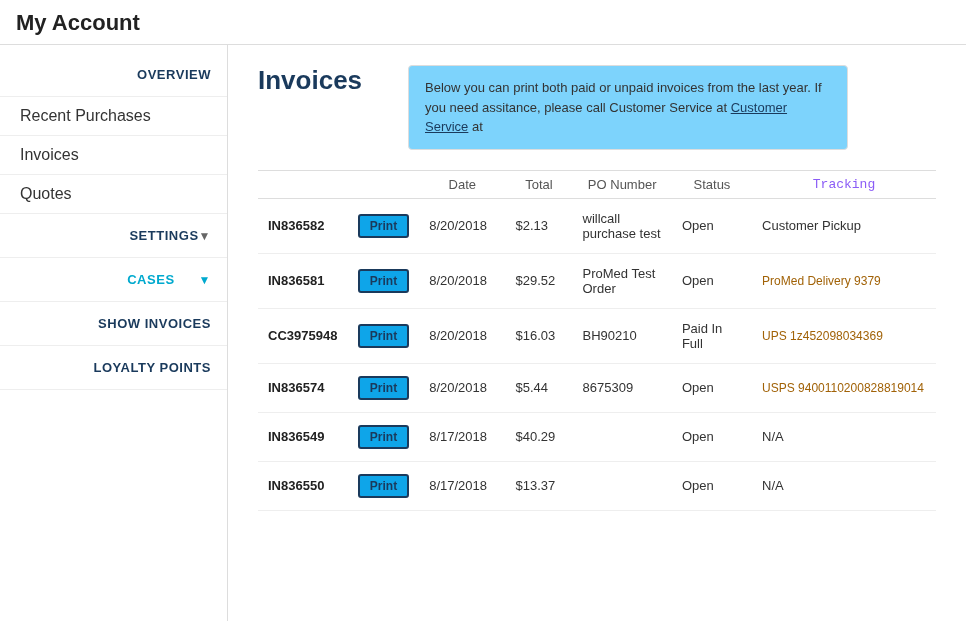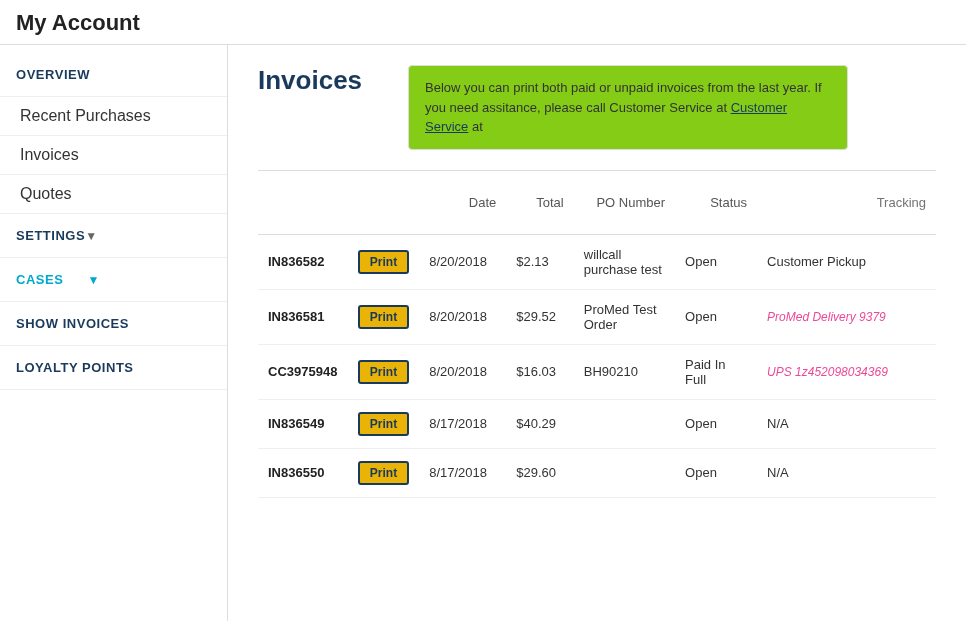--- a/index.html
+++ b/index.html
@@ -22,21 +22,21 @@
     .sidebar {
       width: 228px;
       min-width: 228px;
       border-right: 1px solid #ddd;
       padding-top: 8px;
     }
 
     .sidebar-item {
       display: flex;
       align-items: center;
-      justify-content: flex-start;
+      justify-content: flex-end;
       padding: 14px 16px;
       border-bottom: 1px solid #eee;
       cursor: pointer;
       font-weight: bold;
       font-size: 13px;
       letter-spacing: 0.04em;
       color: #1a3a5c;
     }
 
     .sidebar-item.cyan {
@@ -73,21 +73,21 @@
     }
 
     .invoices-title {
       font-size: 26px;
       font-weight: bold;
       color: #1a3a5c;
       min-width: 120px;
     }
 
     .info-box {
-      background: #84cc16;
+      background: #7dd3fc;
       border: 1px solid #ddd;
       border-radius: 4px;
       padding: 12px 16px;
       font-size: 13px;
       color: #333;
       max-width: 440px;
       line-height: 1.5;
     }
 
     .info-box a { color: #1a3a5c; text-decoration: underline; }
@@ -98,61 +98,61 @@
       border-collapse: collapse;
       font-size: 13px;
     }
 
     .invoices-table thead tr {
       border-top: 1px solid #ddd;
       border-bottom: 1px solid #ddd;
     }
 
     .invoices-table th {
-      padding: 24px 10px;
+      padding: 6px 10px;
       font-weight: normal;
       color: #555;
-      text-align: right;
+      text-align: center;
     }
 
     .invoices-table th.tracking-col {
-      color: #737373;
+      color: #8b5cf6;
+      font-family: Liberation Mono, monospace;
     }
 
     .invoices-table tbody tr {
       border-bottom: 1px solid #eee;
     }
 
     .invoices-table tbody td {
       padding: 12px 10px;
       vertical-align: middle;
     }
 
     .invoice-id {
       font-weight: bold;
       color: #222;
       white-space: nowrap;
     }
 
     .print-btn {
       border: 2px solid #1a3a5c;
-      background: #eab308;
+      background: #0ea5e9;
       color: #1a3a5c;
       font-size: 12px;
       font-weight: bold;
       padding: 3px 10px;
       border-radius: 3px;
       cursor: pointer;
     }
 
     .tracking-link {
-      color: #ec4899;
+      color: #a16207;
       text-decoration: none;
       font-size: 12px;
-      font-style: italic;
     }
 
     .col-id { width: 90px; }
     .col-print { width: 60px; }
     .col-date { width: 90px; }
     .col-total { width: 70px; }
     .col-po { width: 110px; }
     .col-status { width: 90px; }
     .col-tracking { width: 200px; }
   </style>
@@ -251,37 +251,48 @@
       <td class="col-print">
         <button class="print-btn">Print</button>
       </td>
       <td class="col-date">8/20/2018</td>
       <td class="col-total">$16.03</td>
       <td class="col-po">BH90210</td>
       <td class="col-status">Paid In Full</td>
       <td class="col-tracking"><a class="tracking-link" href="#">UPS 1z452098034369</a></td>
     </tr>
           <tr>
+      <td class="col-id invoice-id">IN836574</td>
+      <td class="col-print">
+        <button class="print-btn">Print</button>
+      </td>
+      <td class="col-date">8/20/2018</td>
+      <td class="col-total">$5.44</td>
+      <td class="col-po">8675309</td>
+      <td class="col-status">Open</td>
+      <td class="col-tracking"><a class="tracking-link" href="#">USPS 9400110200828819014</a></td>
+    </tr>
+          <tr>
       <td class="col-id invoice-id">IN836549</td>
       <td class="col-print">
         <button class="print-btn">Print</button>
       </td>
       <td class="col-date">8/17/2018</td>
       <td class="col-total">$40.29</td>
       <td class="col-po"></td>
       <td class="col-status">Open</td>
       <td class="col-tracking"><span>N/A</span></td>
     </tr>
           <tr>
       <td class="col-id invoice-id">IN836550</td>
       <td class="col-print">
         <button class="print-btn">Print</button>
       </td>
       <td class="col-date">8/17/2018</td>
-      <td class="col-total">$29.60</td>
+      <td class="col-total">$13.37</td>
       <td class="col-po"></td>
       <td class="col-status">Open</td>
       <td class="col-tracking"><span>N/A</span></td>
     </tr>
         </tbody>
     </table>
 
   </main>
 </div>
 

